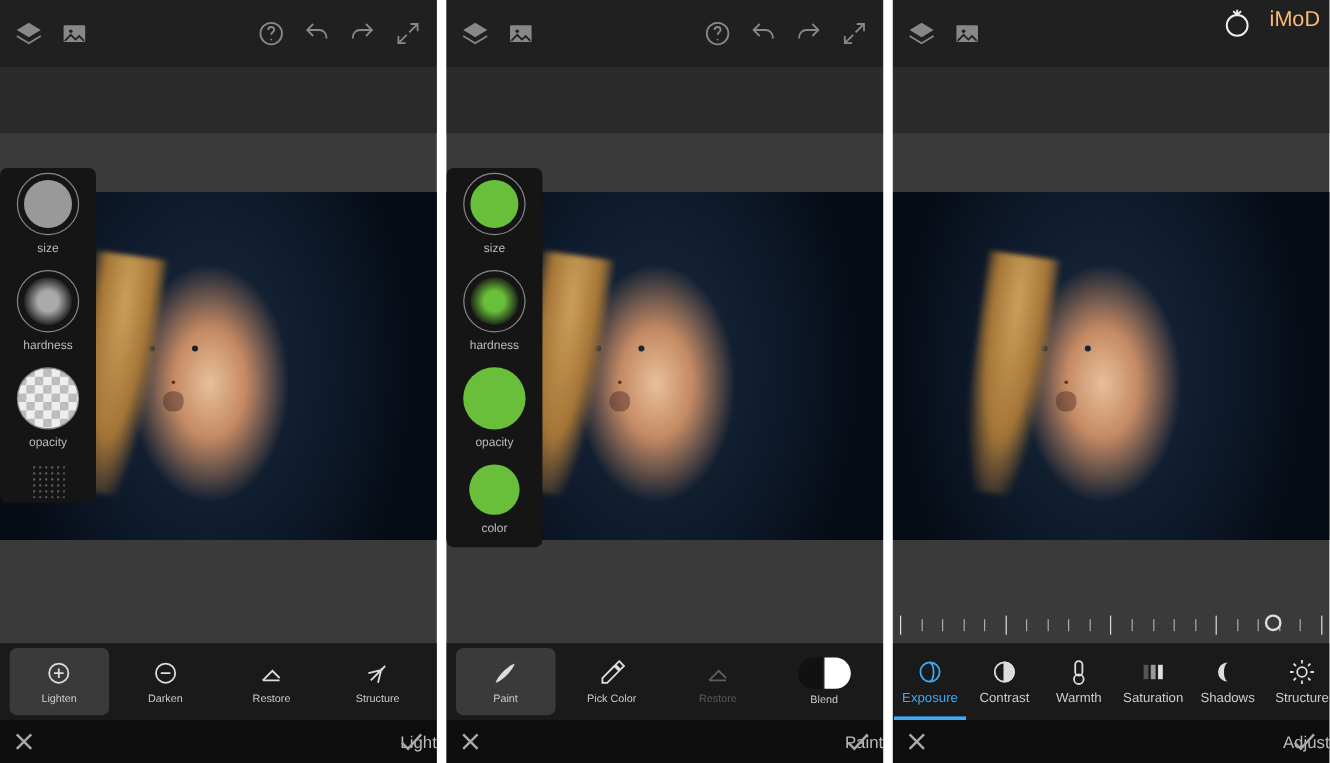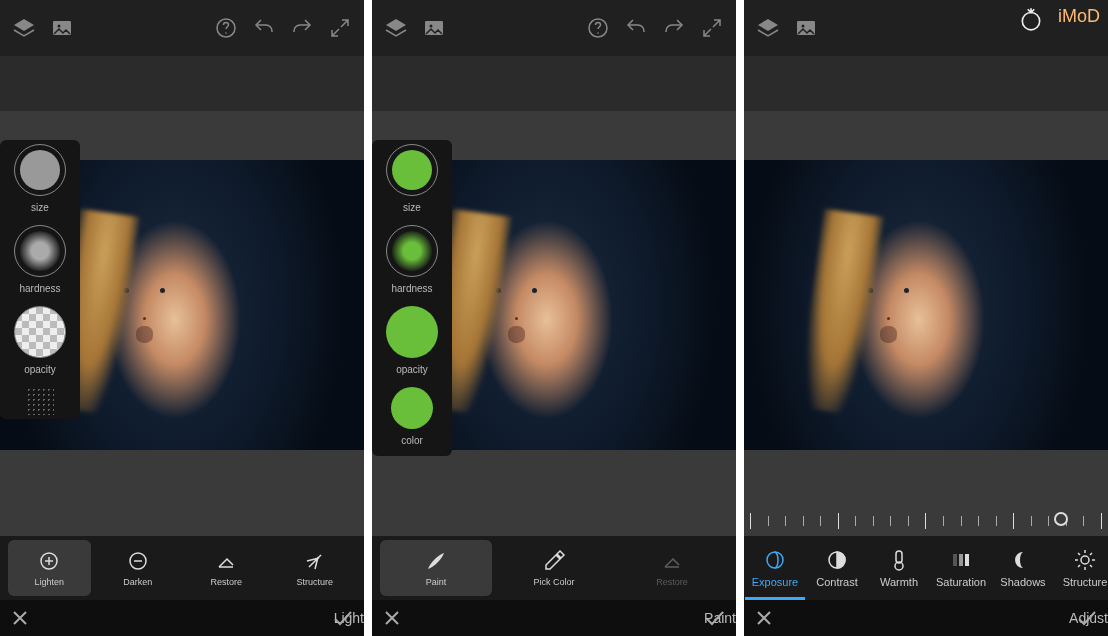--- a/index.html
+++ b/index.html
@@ -393,20 +393,24 @@
     </div>
     <div class="tool disabled">
       <span class="ticon">
           <svg viewBox="0 0 24 24">
             <path d="M5 18l8-8 6 6"></path>
             <path d="M5 18h14"></path>
           </svg>
         </span>
       <span class="tlabel">Restore</span>
     </div>
+    <div class="tool">
+      <div class="blend-pill"></div>
+      <span class="tlabel">Blend</span>
+    </div>
   </div>
 
   <div class="titlebar">
     <span class="x">
         <svg viewBox="0 0 20 20">
           <path d="M4 4l12 12M16 4L4 16"></path>
         </svg>
       </span>
     <span>Paint</span>
     <span class="chk"><svg viewBox="0 0 22 20">

